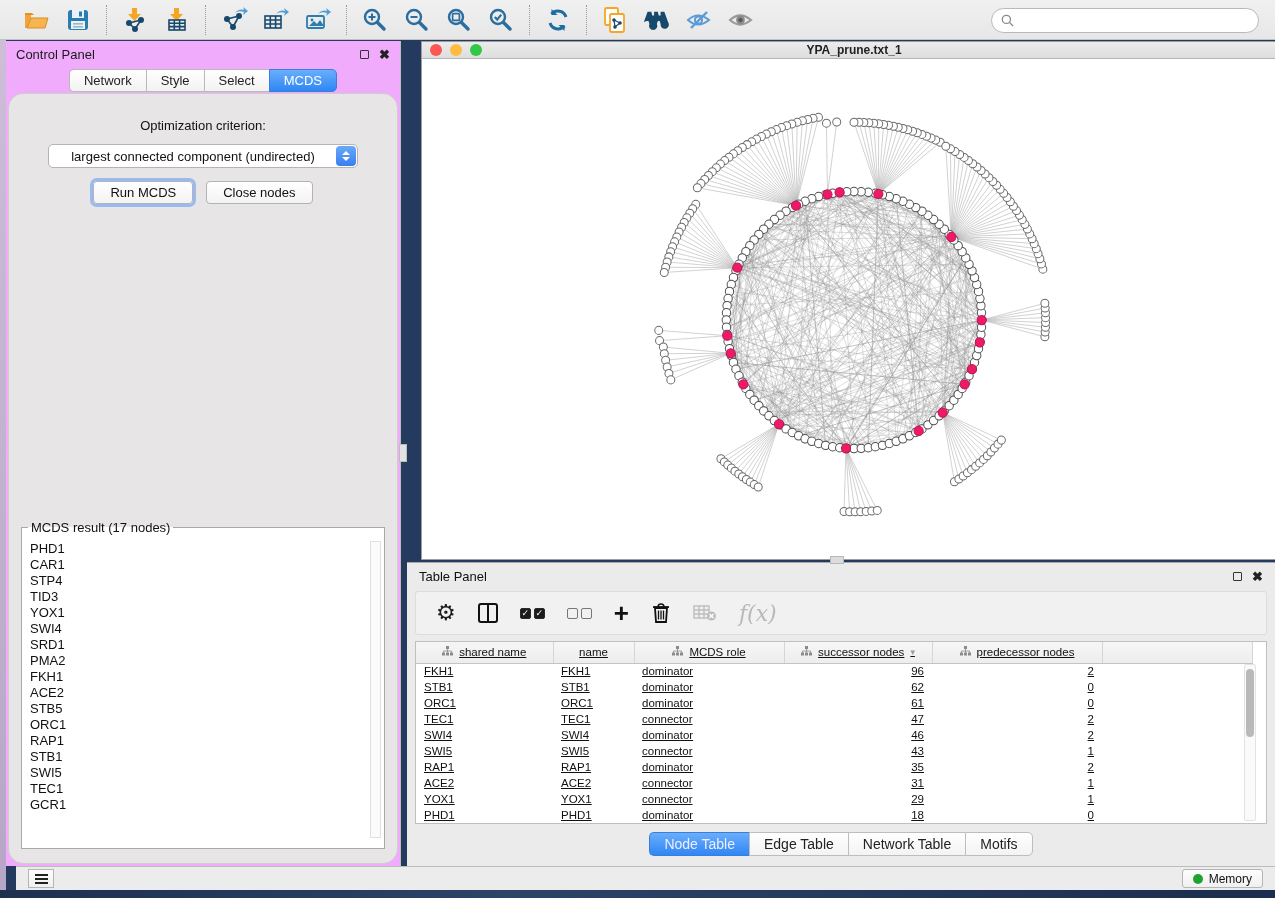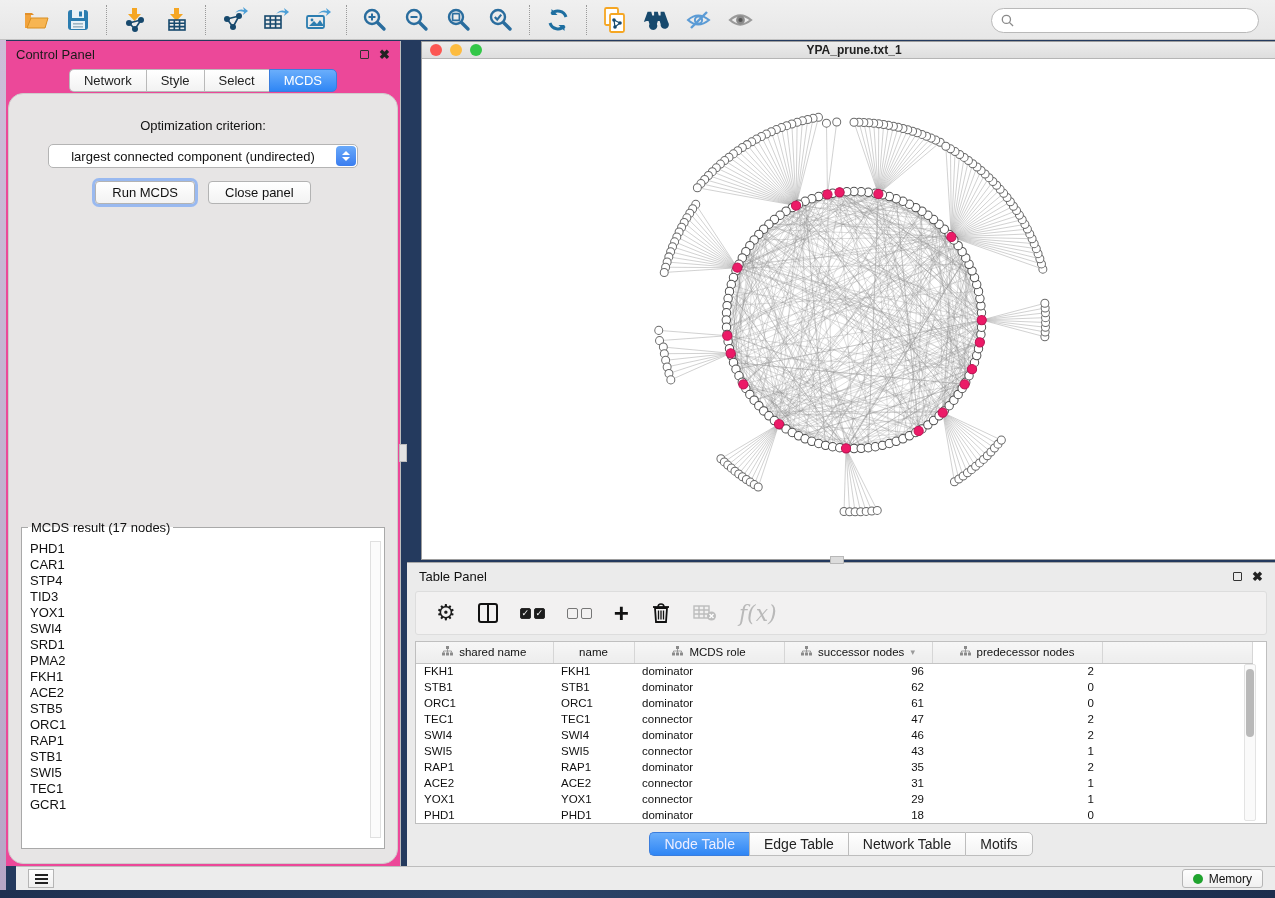--- a/index.html
+++ b/index.html
@@ -20,21 +20,21 @@
     border-radius:4px; cursor:default; }
   .tb-btn svg { display:block; }
   .search-box { position:absolute; right:16px; top:8px; width:268px; height:25px;
     background:#fff; border:1px solid #b9b9b9; border-radius:13px;
     display:flex; align-items:center; padding-left:9px; gap:5px; }
   .search-box input { border:none; outline:none; flex:1; font-size:12px; background:transparent;
     font-family:"Liberation Sans",sans-serif; }
 
   
   .control-panel { position:absolute; left:6px; top:41px; width:395px; bottom:32px;
-    background:#ec4899; border-right:1px solid #bdbdbd; }
+    background:#f0abfc; border-right:1px solid #bdbdbd; }
   .cp-header { height:26px; display:flex; align-items:center; padding:0 10px;
     font-size:13px; color:#1a1a1a; }
   .panel-winbtns { margin-left:auto; display:flex; gap:10px; align-items:center; }
   .wb { font-size:11px; color:#222; line-height:1; cursor:default; }
   .wb.float { width:9px; height:9px; border:1.4px solid #333; border-radius:1px; }
   .wb.close { font-weight:bold; font-size:13px; }
   .cp-tabs { display:flex; justify-content:center; margin-top:2px; position:relative; z-index:2; }
   .cp-tab { font-size:13px; padding:3px 14px; background:linear-gradient(#ffffff,#f2f2f2);
     border:1px solid #b9b9b9; border-right:none; color:#222; }
   .cp-tab:first-child { border-radius:5px 0 0 5px;text-align:right; }
@@ -96,21 +96,21 @@
   .cols-glyph { width:20px; height:20px; border:2.4px solid #111; border-radius:3px; position:relative; }
   .cols-glyph::after { content:""; position:absolute; left:7px; top:0; bottom:0; width:2.4px; background:#111; }
   .chk-pair { display:flex; gap:3px; }
   .chk { width:11px; height:11px; border:1.6px solid #2a2a2a; border-radius:2px;
     font-size:9px; line-height:9px; text-align:center; color:#fff; }
   .chk.on { background:#1c1c1c; }
   .plus-glyph { font-size:26px; font-weight:bold; color:#111; line-height:0.8; }
   .fx { font-family:"DejaVu Serif",serif; font-style:italic; font-size:22px; color:#b9b9b9; }
   .table-wrap { position:absolute; left:8px; right:8px; top:78px; bottom:42px;
     background:#fff; border:1px solid #bfbfbf; overflow:hidden; }
-  table.node-table { border-collapse:collapse; font-size:11.5px; color:#111; table-layout:fixed; }
+  table.node-table { border-collapse:collapse; font-size:11.5px; color:#111; table-layout:fixed;text-decoration:underline; }
   .node-table th { font-weight:normal; background:linear-gradient(#f6f6f6,#ededed);
     border-right:1px solid #d6d6d6; border-bottom:1px solid #c4c4c4; height:21px;
     padding:0 6px; white-space:nowrap; overflow:hidden; }
   .th-inner { display:flex; align-items:center; gap:6px; justify-content:center; }
   .node-table td { height:16px; padding:0 8px; white-space:nowrap; overflow:hidden; }
   .node-table td.num { text-align:right; }
   .tree-ic { width:11px; height:10px; flex:0 0 11px; }
   .sort-ic { color:#9a9a9a; font-size:9px; }
   .tbl-vscroll { position:absolute; top:22px; right:10px; bottom:2px; width:12px;
     background:#fafafa; border:1px solid #e3e3e3; border-radius:2px; }
@@ -313,21 +313,21 @@
     <div class="opt-label">Optimization criterion:</div>
     <div class="dropdown">
       <span class="dd-text">largest connected component (undirected)</span>
       <span class="dd-stepper">
           <i class="up"></i>
           <i class="dn"></i>
         </span>
     </div>
     <div class="cp-buttons">
       <button class="btn focused">Run MCDS</button>
-      <button class="btn">Close panel</button>
+      <button class="btn">Close nodes</button>
     </div>
     <div class="result-box">
       <fieldset>
         <legend>MCDS result (17 nodes)</legend>
         <div class="result-list" id="result-list">
           <div class="result-item">PHD1</div>
             <div class="result-item">CAR1</div>
             <div class="result-item">STP4</div>
             <div class="result-item">TID3</div>
             <div class="result-item">YOX1</div>

